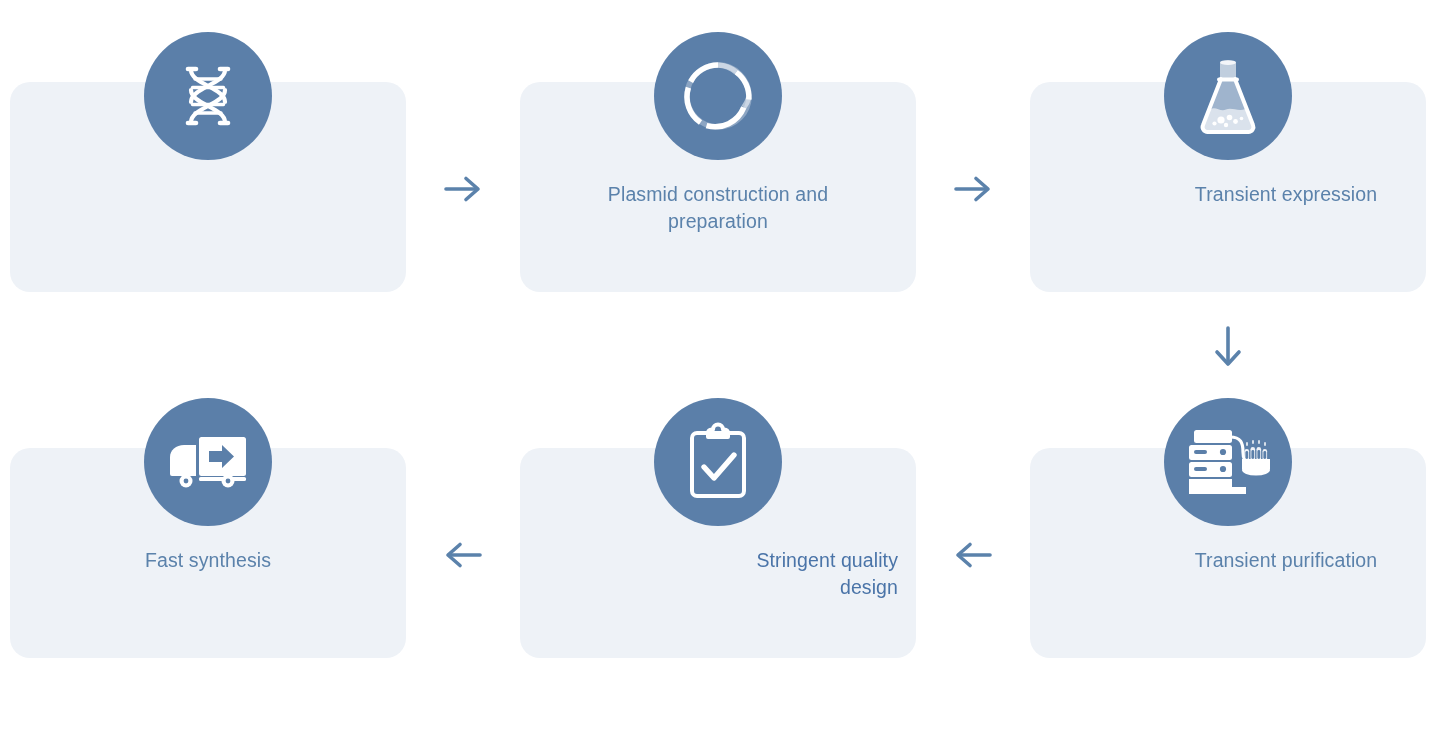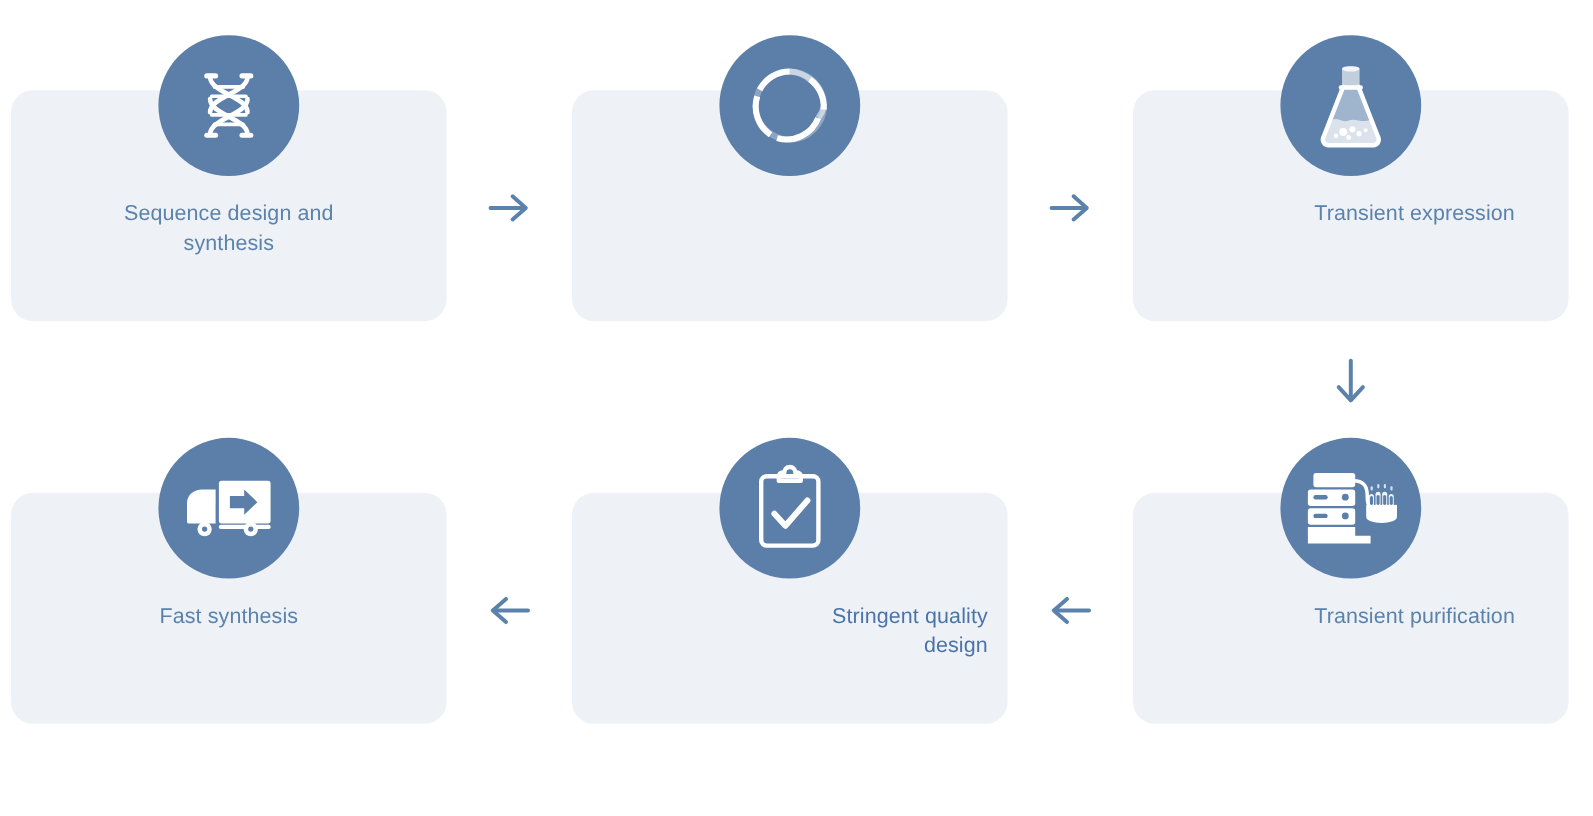--- a/index.html
+++ b/index.html
@@ -109,24 +109,20 @@
         <line x1="24" y1="54" x2="50" y2="54"></line>
       </g>
       <g stroke="#ffffff" stroke-width="4.6" stroke-linecap="round">
         <line x1="17" y1="10" x2="25" y2="10"></line>
         <line x1="49" y1="10" x2="57" y2="10"></line>
         <line x1="17" y1="64" x2="25" y2="64"></line>
         <line x1="49" y1="64" x2="57" y2="64"></line>
       </g>
     </svg>
   </div>
-  <div class="card-label row1 col1">
-    <span>Sequence design and</span><br>
-    <span>synthesis</span>
-  </div>
 
   <div class="arrow arrow-r1">
     <svg width="44" height="30" viewBox="0 0 44 30" aria-hidden="true">
       <g fill="none" stroke="#5b82ab" stroke-width="3.6" stroke-linecap="round" stroke-linejoin="round">
         <line x1="5" y1="15" x2="36" y2="15"></line>
         <polyline points="25,4.5 37,15 25,25.5"></polyline>
       </g>
     </svg>
   </div>
 
@@ -140,20 +136,24 @@
         <path d="M43 12 A31 31 0 0 0 15.6 28.6"></path>
         <path d="M13.4 34.6 A31 31 0 0 0 25.5 69.5"></path>
         <path d="M31.5 72.6 A31 31 0 0 0 68.8 54.4"></path>
         <path d="M73.8 46.5 A31 31 0 0 0 61.2 19.1"></path>
       </g>
       <g fill="none" stroke="#ffffff" stroke-opacity="0.55" stroke-width="5.5" stroke-linecap="butt">
         <path d="M61.2 19.1 A31 31 0 0 0 43 12"></path>
         <path d="M74 44 A31 31 0 0 1 68.8 54.4"></path>
       </g>
     </svg>
+  </div>
+  <div class="card-label row1 col2">
+    <span>Plasmid construction and</span><br>
+    <span>preparation</span>
   </div>
 
   <div class="arrow arrow-r2">
     <svg width="44" height="30" viewBox="0 0 44 30" aria-hidden="true">
       <g fill="none" stroke="#5b82ab" stroke-width="3.6" stroke-linecap="round" stroke-linejoin="round">
         <line x1="5" y1="15" x2="36" y2="15"></line>
         <polyline points="25,4.5 37,15 25,25.5"></polyline>
       </g>
     </svg>
   </div>

